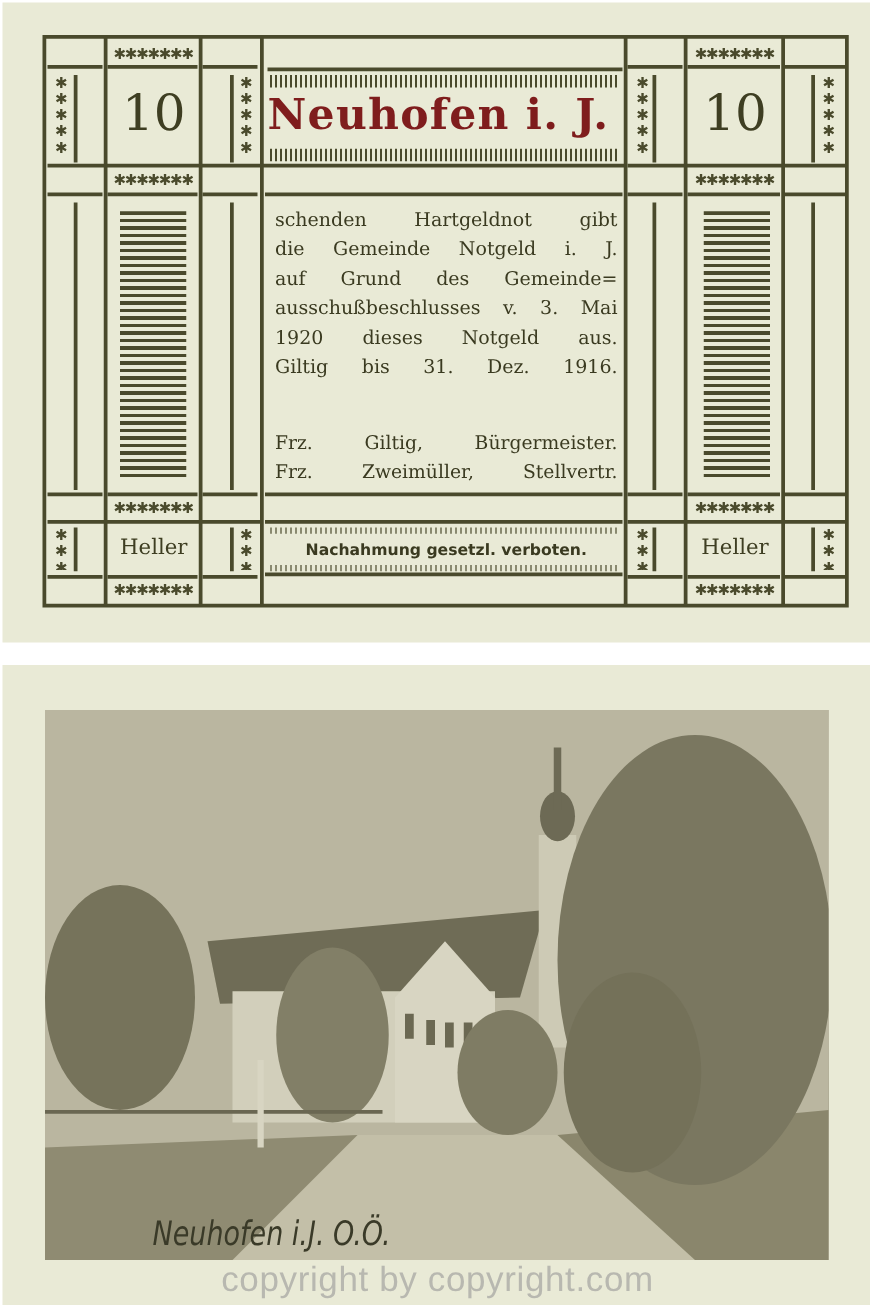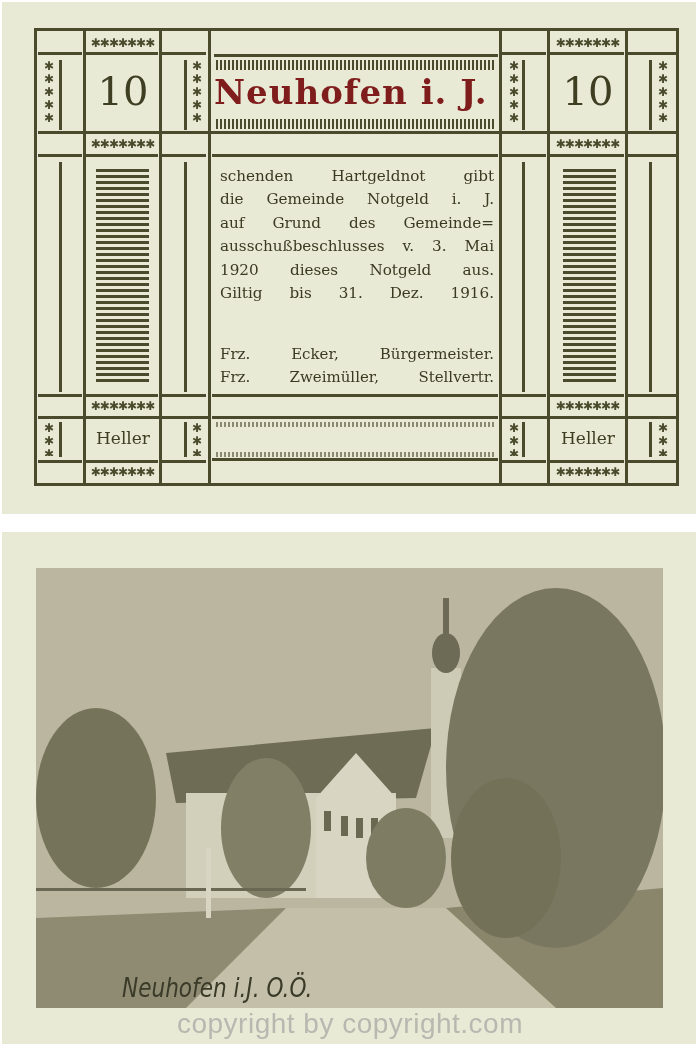--- a/index.html
+++ b/index.html
@@ -122,27 +122,28 @@
 
   <div class="body-text">
     <span class="ln">schenden Hartgeldnot gibt</span>
     <span class="ln">die Gemeinde Notgeld i. J.</span>
     <span class="ln">auf Grund des Gemeinde=</span>
     <span class="ln">ausschußbeschlusses v. 3. Mai</span>
     <span class="ln">1920 dieses Notgeld aus.</span>
     <span class="ln">Giltig bis 31. Dez. 1916.</span>
   </div>
   <div class="sig">
-    <span class="ln">Frz. Ecker, Bürgermeister.</span>
+    <span class="ln">Frz. Giltig, Bürgermeister.</span>
     <span class="ln">Frz. Zweimüller, Stellvertr.</span>
   </div>
 
   <div class="heller" style="left:85px;top:421px;width:72px;">Heller</div>
   <div class="heller" style="left:549px;top:421px;width:74px;">Heller</div>
   <div class="vstripes" style="left:214px;top:420px;width:280px;height:5px;opacity:0.6;"></div>
+  <div class="warn">Nachahmung gesetzl. verboten.</div>
   <div class="vstripes" style="left:214px;top:450px;width:280px;height:5px;opacity:0.6;"></div>
 </div>
 
 <div class="card" id="back"></div>
 <div class="photo">
   <svg width="627" height="440" viewBox="0 0 627 440">
 
     <rect x="0" y="0" width="627" height="440" fill="#bab6a0"></rect>
 
     <polygon points="150,440 520,440 410,340 250,340" fill="#c3bfa8"></polygon>

